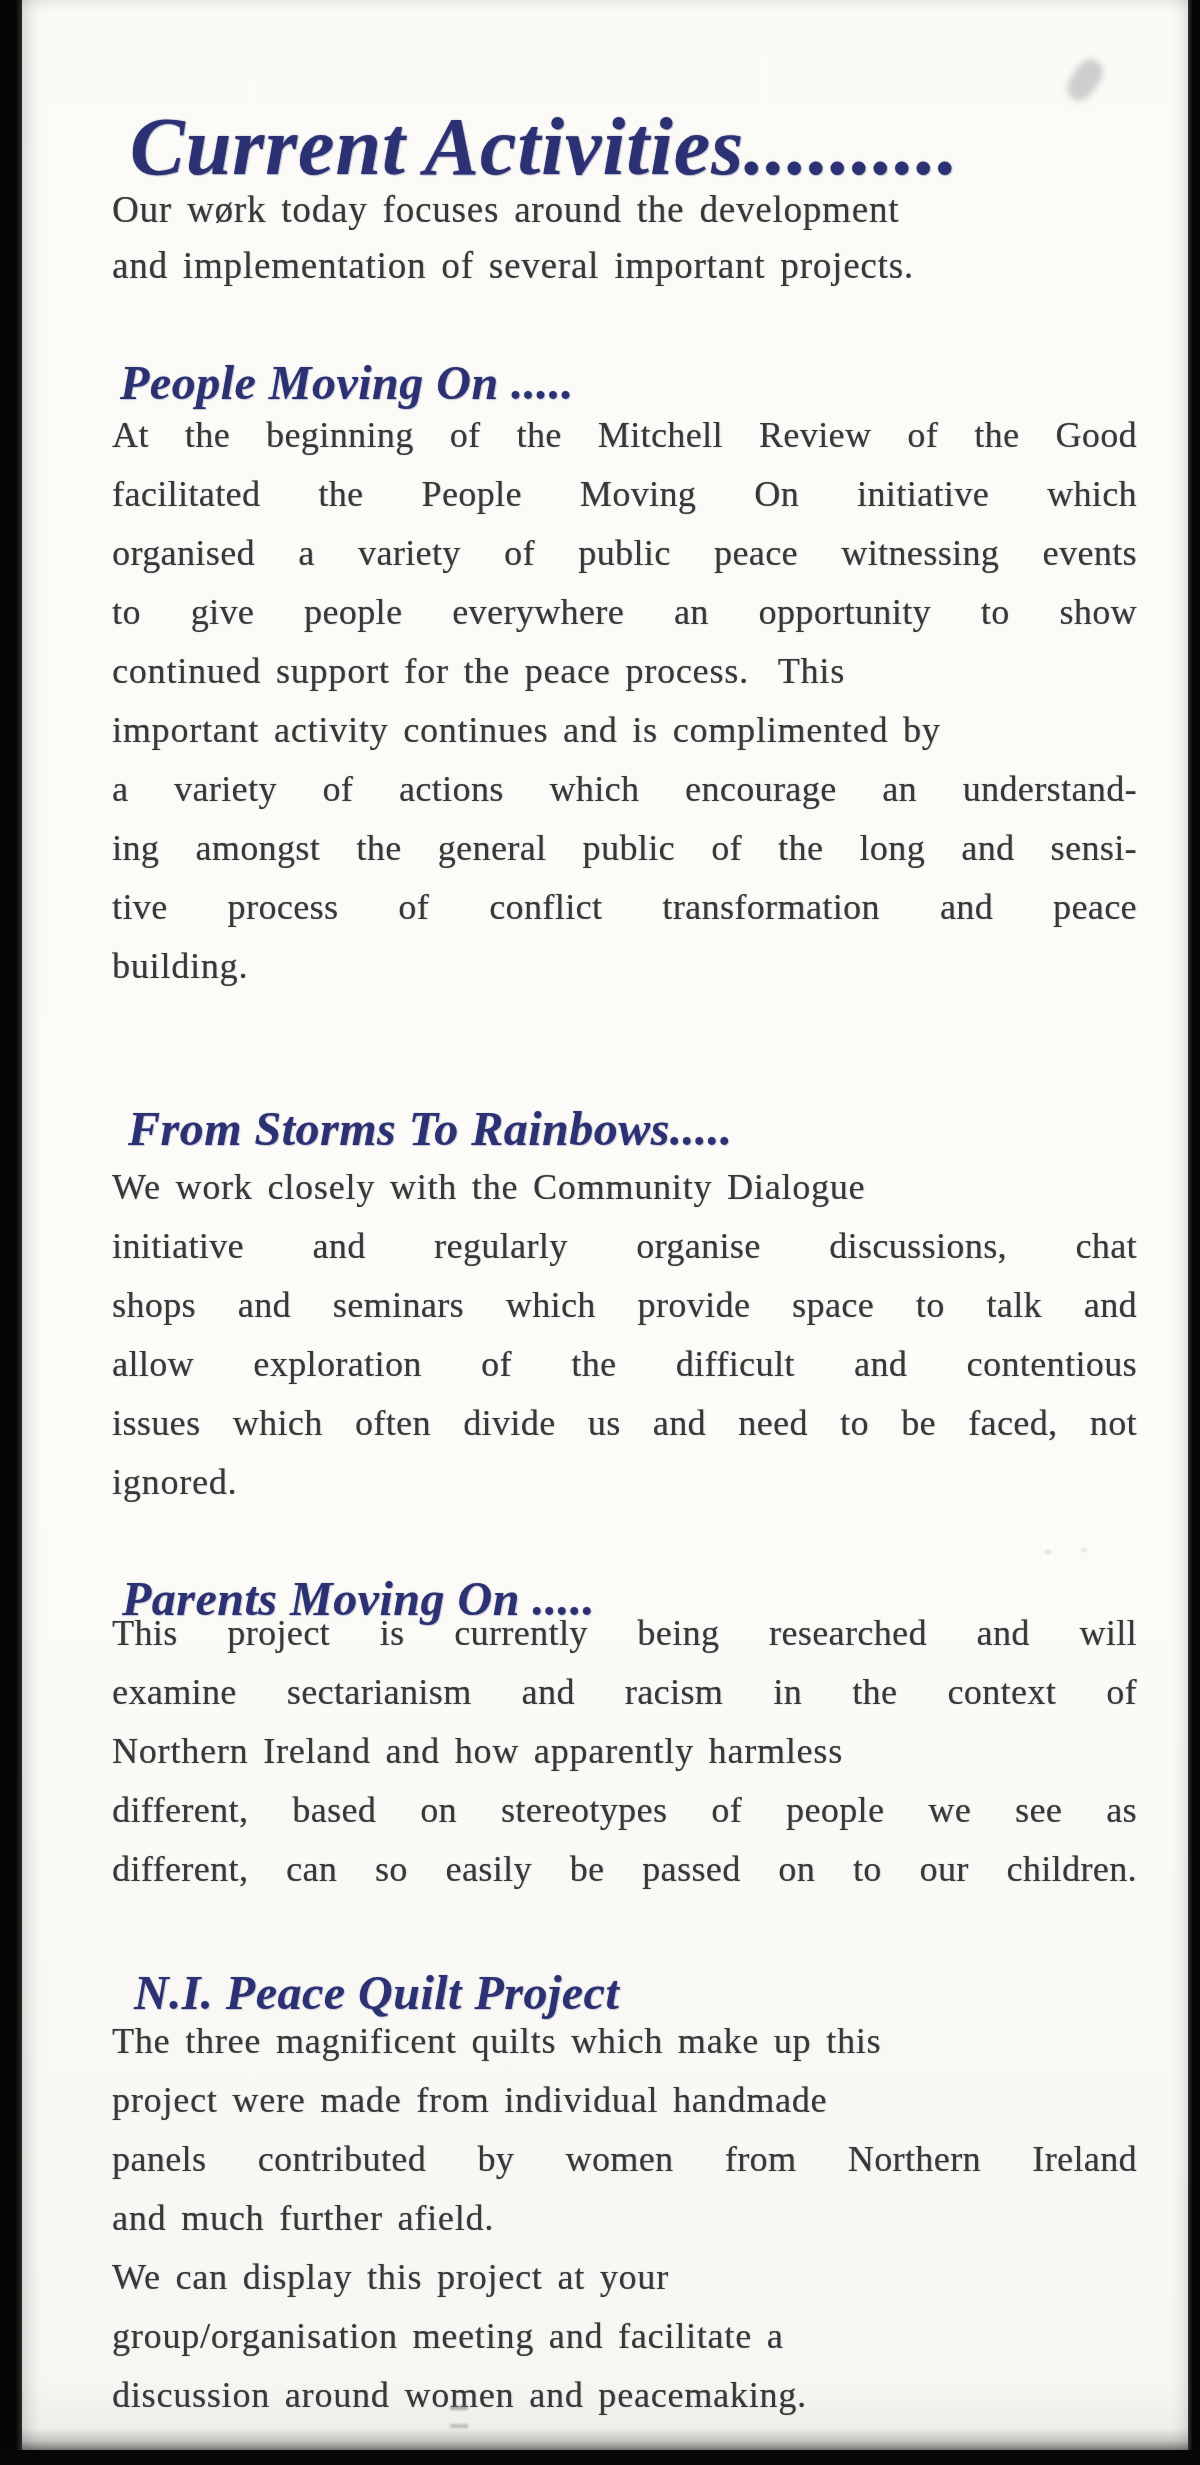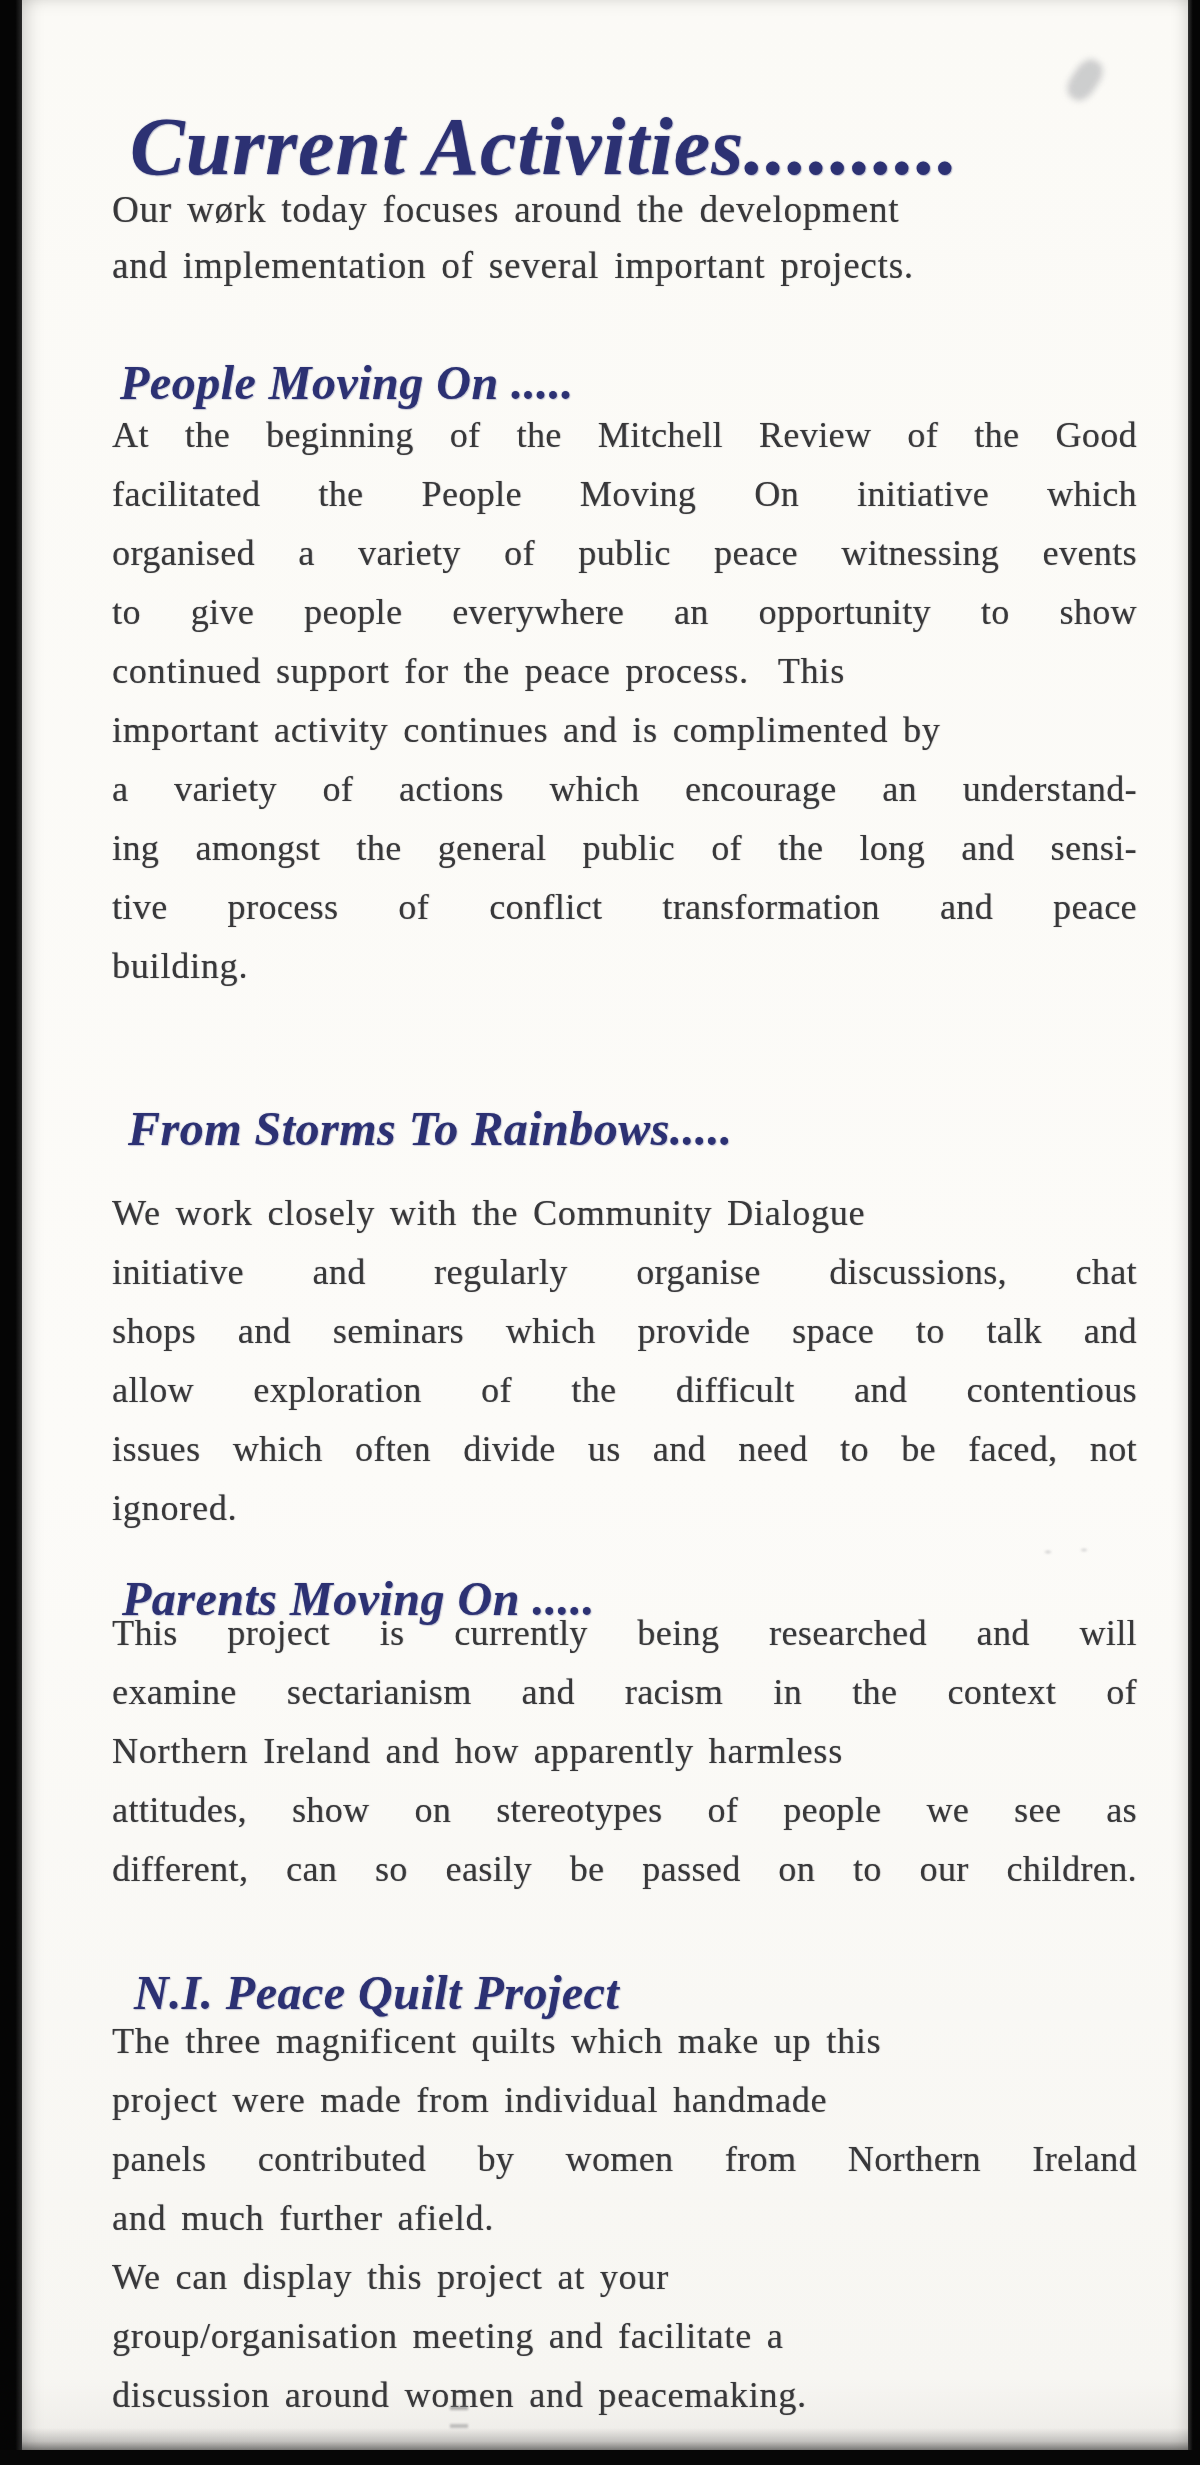--- a/index.html
+++ b/index.html
@@ -124,37 +124,37 @@
         <div class="ln">important activity continues and is complimented by</div>
         <div class="ln j">a variety of actions which encourage an understand-</div>
         <div class="ln j">ing amongst the general public of the long and sensi-</div>
         <div class="ln j">tive process of conflict transformation and peace</div>
         <div class="ln">building.</div>
       </div>
     </div>
 
     <div>
       <div class="head" style="left:106px; top:1080px;">From Storms To Rainbows.....</div>
-      <div class="body-block" style="left:90px; top:1184px; width:1025px;">
+      <div class="body-block" style="left:90px; top:1158px; width:1025px;">
         <div class="ln">We work closely with the Community Dialogue</div>
         <div class="ln j">initiative and regularly organise discussions, chat</div>
         <div class="ln j">shops and seminars which provide space to talk and</div>
         <div class="ln j">allow exploration of the difficult and contentious</div>
         <div class="ln j">issues which often divide us and need to be faced, not</div>
         <div class="ln">ignored.</div>
       </div>
     </div>
 
     <div>
       <div class="head" style="left:100px; top:1550px;">Parents Moving On .....</div>
       <div class="body-block" style="left:90px; top:1604px; width:1025px;">
         <div class="ln j">This project is currently being researched and will</div>
         <div class="ln j">examine sectarianism and racism in the context of</div>
         <div class="ln">Northern Ireland and how apparently harmless</div>
-        <div class="ln j">attitudes, show on stereotypes of people we see as</div>
+        <div class="ln j">different, based on stereotypes of people we see as</div>
         <div class="ln j">different, can so easily be passed on to our children.</div>
       </div>
     </div>
 
     <div>
       <div class="head" style="left:112px; top:1944px;">N.I. Peace Quilt Project</div>
       <div class="body-block" style="left:90px; top:2012px; width:1025px;">
         <div class="ln">The three magnificent quilts which make up this</div>
         <div class="ln">project were made from individual handmade</div>
         <div class="ln j">panels contributed by women from Northern Ireland</div>

